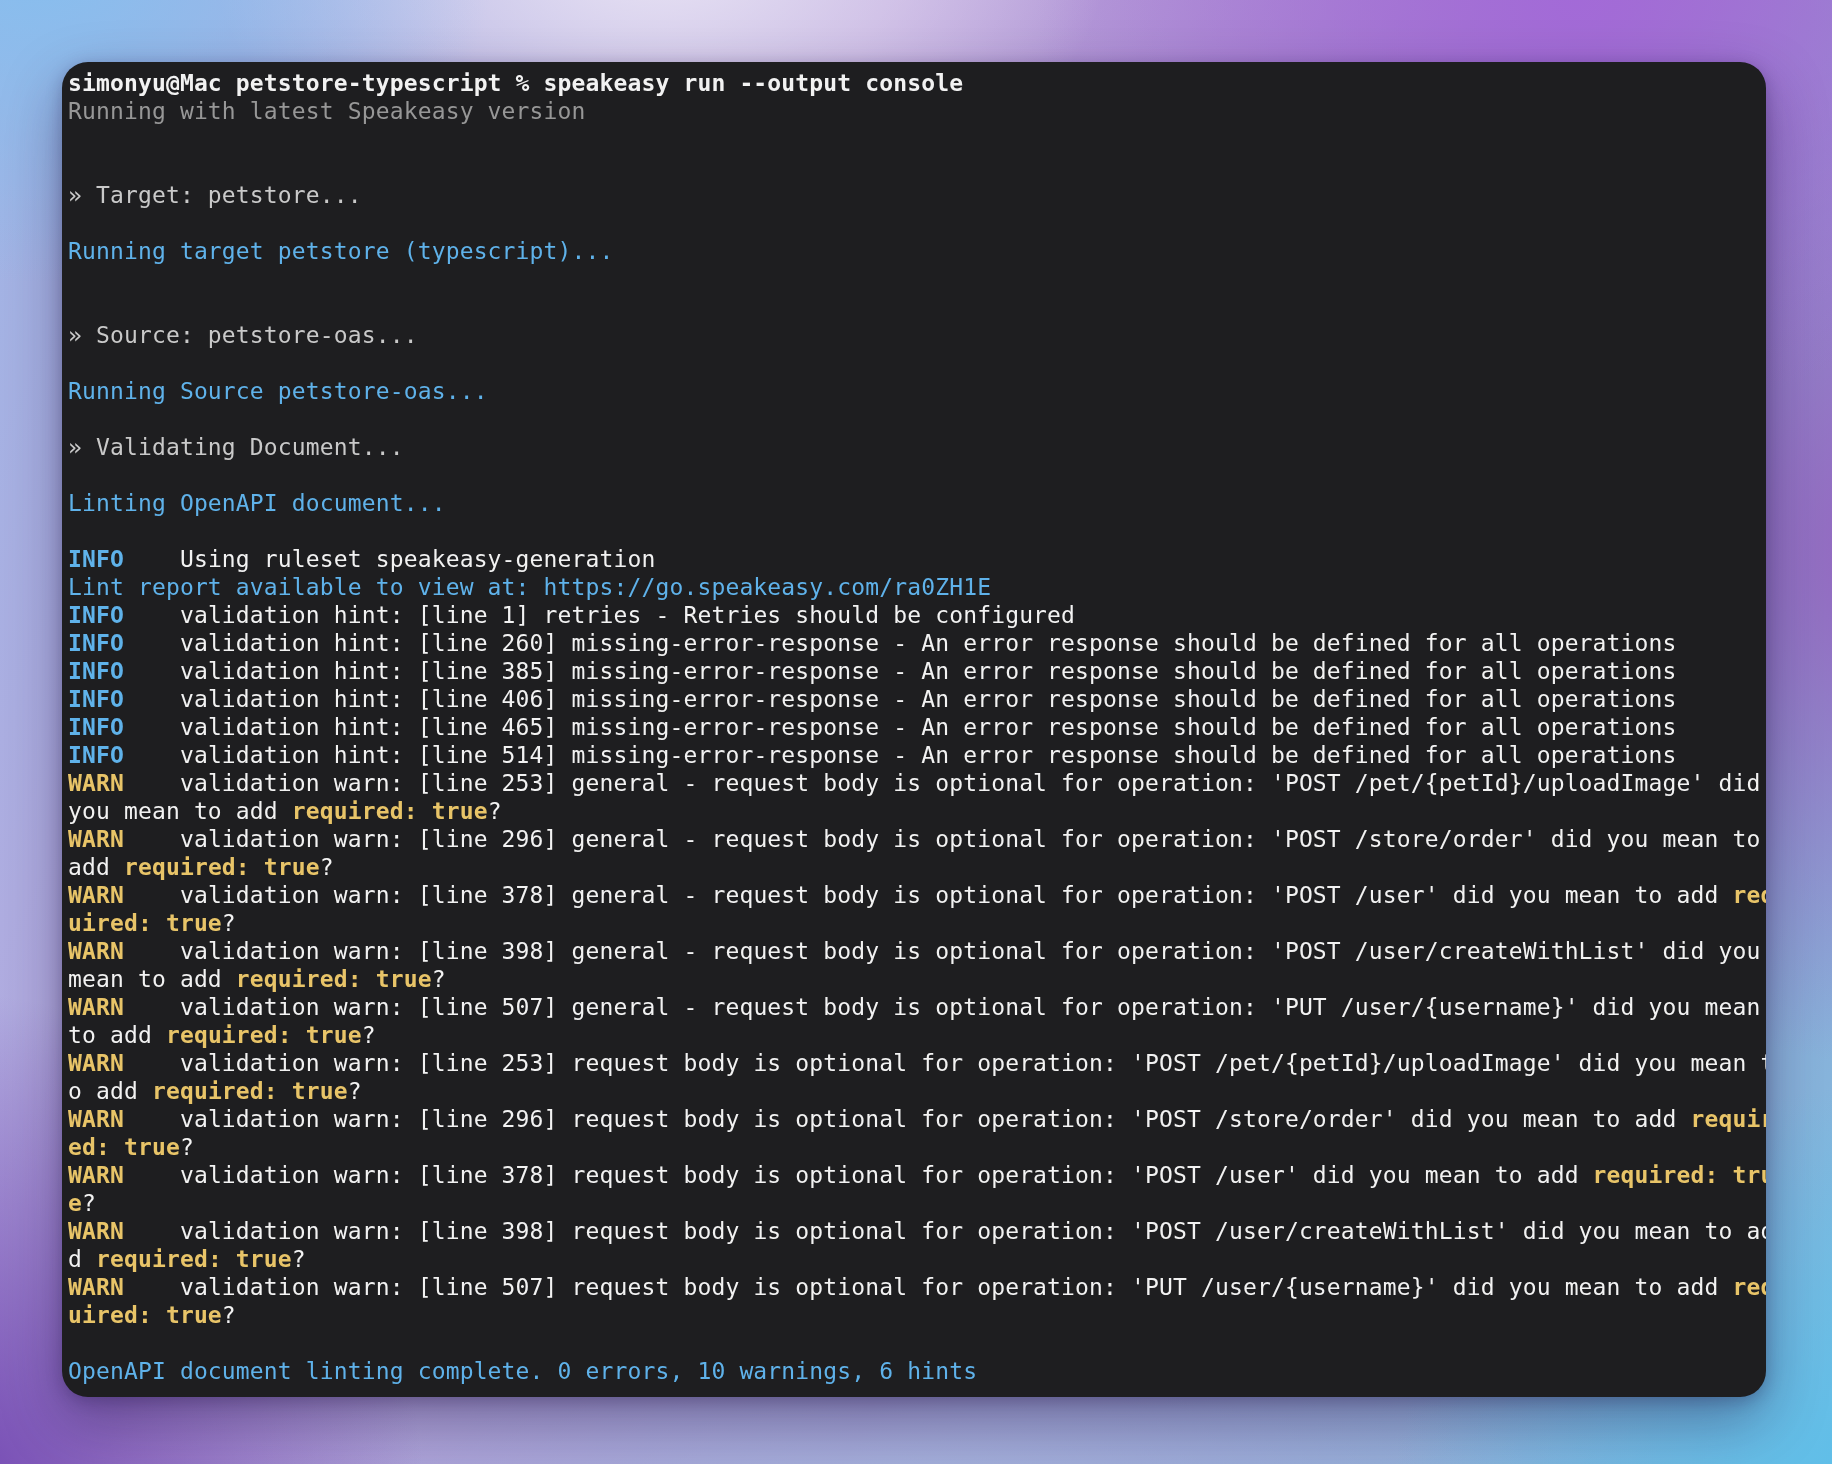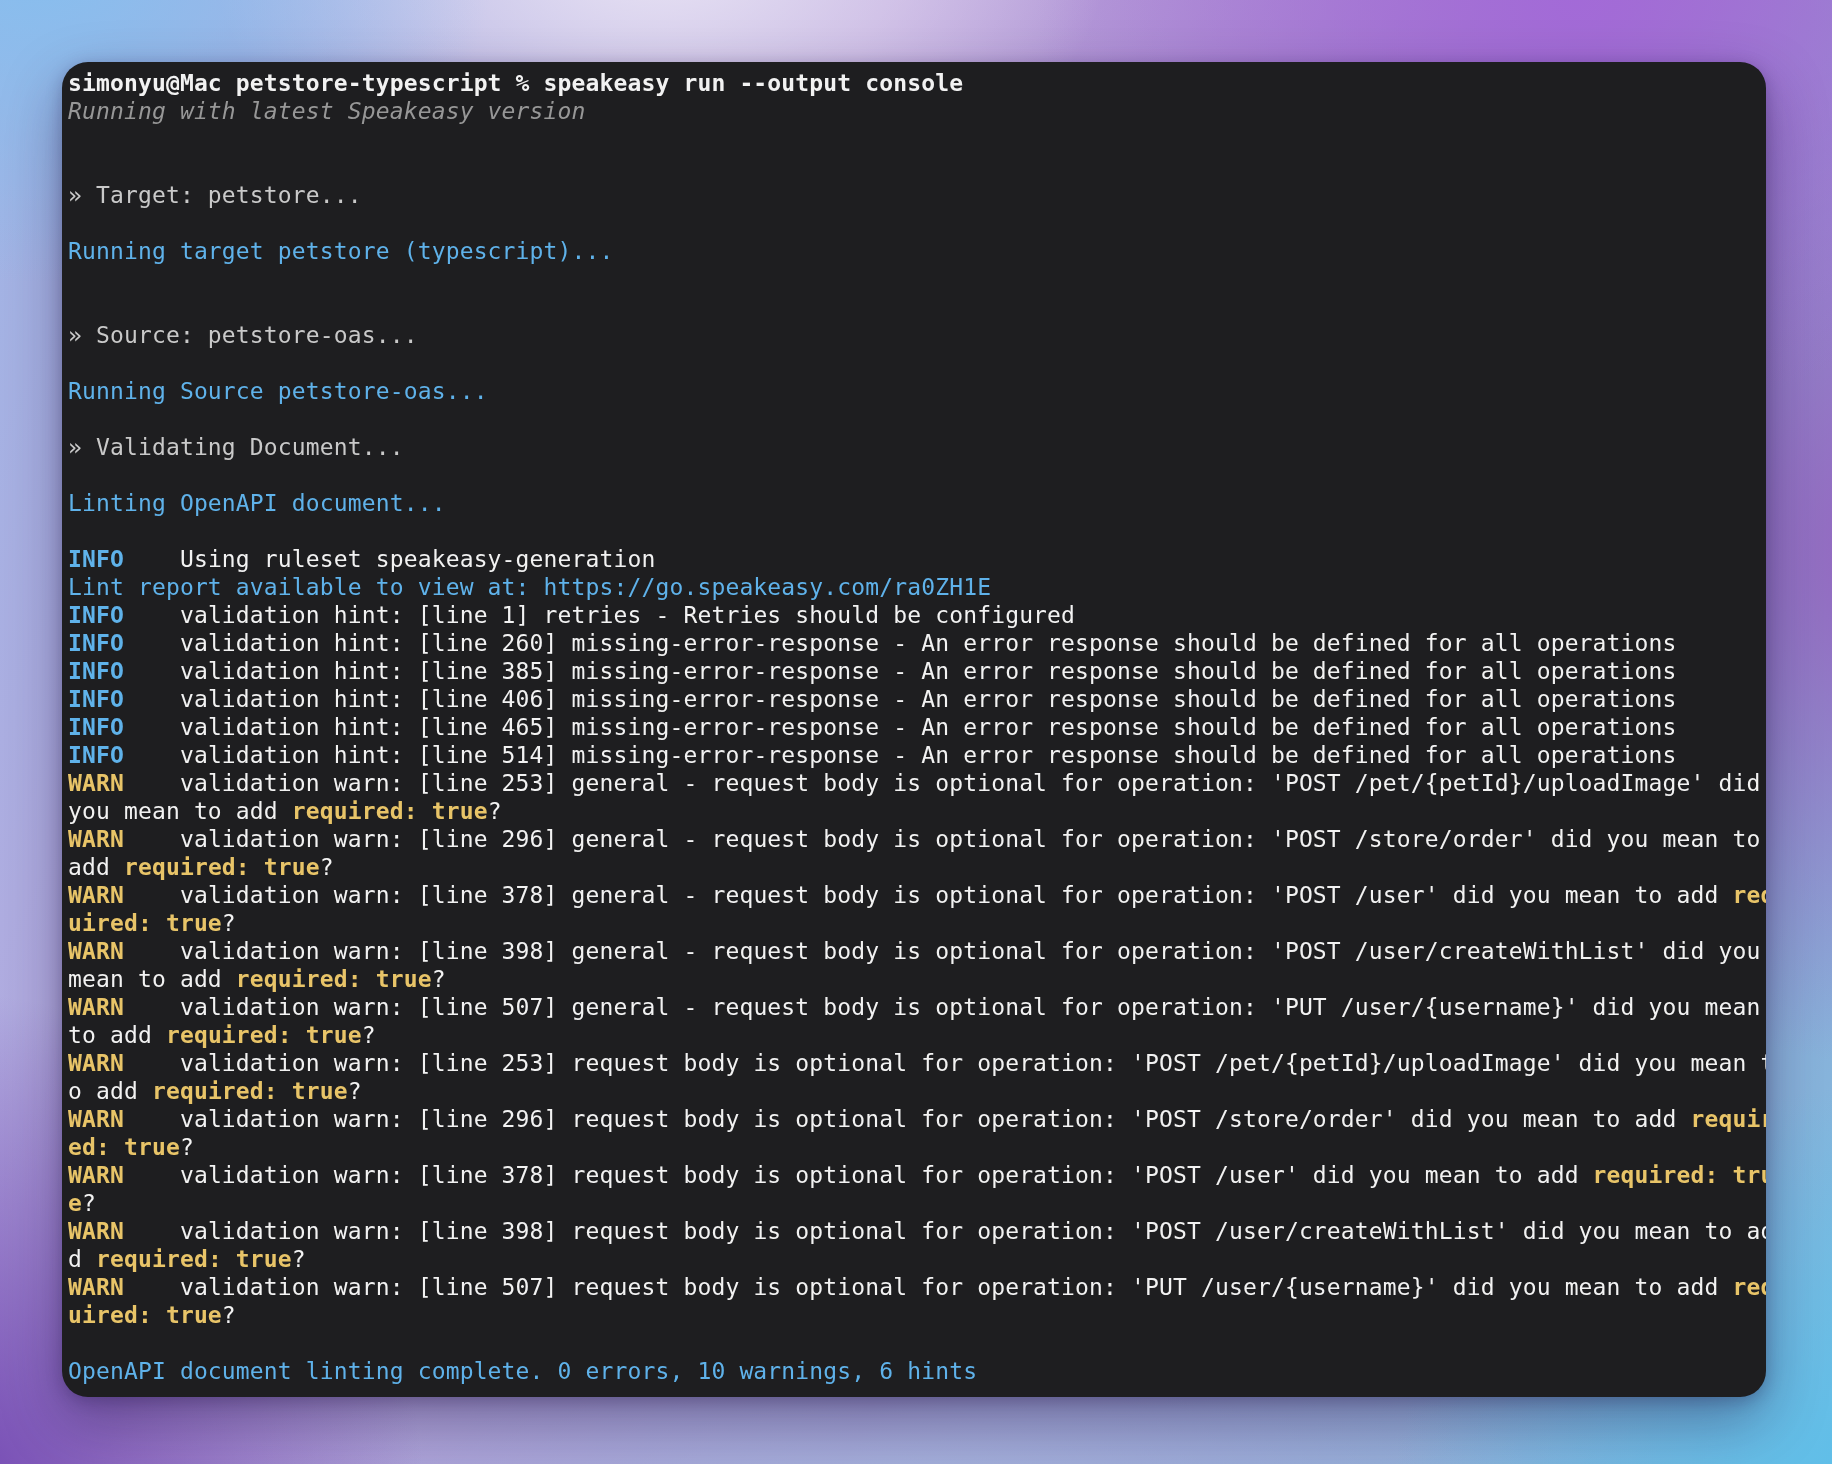--- a/index.html
+++ b/index.html
@@ -25,21 +25,21 @@
   }
   .screen{
     position:absolute;left:6px;top:7px;right:0;bottom:0;
     white-space:pre;overflow:hidden;
     font-size:23px;letter-spacing:.14px;
   }
   .line{height:28px;line-height:28px;}
   .seg{vertical-align:top;}
   .cmd {color:var(--c-white,#f2f2f2);font-weight:700;margin-top:12px;}
   .white{color:var(--c-white,#f2f2f2);}
-  .dim {color:var(--c-dim,#979797);font-style:italic;}
+  .dim {color:var(--c-dim,#979797);}
   .gray{color:var(--c-gray,#c9c9c9);margin-top:48px;}
   .blue{color:var(--c-blue,#5fb2ea);margin-top:32px;}
   .info{color:var(--c-blue,#5fb2ea);font-weight:700;}
   .warn{color:var(--c-yellow,#e8c468);font-weight:700;margin-top:34px;}
 </style>
 </head>
 <body>
 
 <div class="terminal">
   <div class="screen"><div class="line"><span class="seg cmd">simonyu@Mac petstore-typescript % speakeasy run --output console</span></div><div class="line"><span class="seg dim">Running with latest Speakeasy version</span></div><div class="line"></div><div class="line"></div><div class="line"><span class="seg gray">» Target: petstore...</span></div><div class="line"></div><div class="line"><span class="seg blue">Running target petstore (typescript)...</span></div><div class="line"></div><div class="line"></div><div class="line"><span class="seg gray">» Source: petstore-oas...</span></div><div class="line"></div><div class="line"><span class="seg blue">Running Source petstore-oas...</span></div><div class="line"></div><div class="line"><span class="seg gray">» Validating Document...</span></div><div class="line"></div><div class="line"><span class="seg blue">Linting OpenAPI document...</span></div><div class="line"></div><div class="line"><span class="seg info">INFO</span><span class="seg white">    Using ruleset speakeasy-generation</span></div><div class="line"><span class="seg blue">Lint report available to view at: https://go.speakeasy.com/ra0ZH1E</span></div><div class="line"><span class="seg info">INFO</span><span class="seg white">    validation hint: [line 1] retries - Retries should be configured</span></div><div class="line"><span class="seg info">INFO</span><span class="seg white">    validation hint: [line 260] missing-error-response - An error response should be defined for all operations</span></div><div class="line"><span class="seg info">INFO</span><span class="seg white">    validation hint: [line 385] missing-error-response - An error response should be defined for all operations</span></div><div class="line"><span class="seg info">INFO</span><span class="seg white">    validation hint: [line 406] missing-error-response - An error response should be defined for all operations</span></div><div class="line"><span class="seg info">INFO</span><span class="seg white">    validation hint: [line 465] missing-error-response - An error response should be defined for all operations</span></div><div class="line"><span class="seg info">INFO</span><span class="seg white">    validation hint: [line 514] missing-error-response - An error response should be defined for all operations</span></div><div class="line"><span class="seg warn">WARN</span><span class="seg white">    validation warn: [line 253] general - request body is optional for operation: 'POST /pet/{petId}/uploadImage' did</span></div><div class="line"><span class="seg white">you mean to add </span><span class="seg warn">required: true</span><span class="seg white">?</span></div><div class="line"><span class="seg warn">WARN</span><span class="seg white">    validation warn: [line 296] general - request body is optional for operation: 'POST /store/order' did you mean to</span></div><div class="line"><span class="seg white">add </span><span class="seg warn">required: true</span><span class="seg white">?</span></div><div class="line"><span class="seg warn">WARN</span><span class="seg white">    validation warn: [line 378] general - request body is optional for operation: 'POST /user' did you mean to add </span><span class="seg warn">req</span></div><div class="line"><span class="seg warn">uired: true</span><span class="seg white">?</span></div><div class="line"><span class="seg warn">WARN</span><span class="seg white">    validation warn: [line 398] general - request body is optional for operation: 'POST /user/createWithList' did you</span></div><div class="line"><span class="seg white">mean to add </span><span class="seg warn">required: true</span><span class="seg white">?</span></div><div class="line"><span class="seg warn">WARN</span><span class="seg white">    validation warn: [line 507] general - request body is optional for operation: 'PUT /user/{username}' did you mean</span></div><div class="line"><span class="seg white">to add </span><span class="seg warn">required: true</span><span class="seg white">?</span></div><div class="line"><span class="seg warn">WARN</span><span class="seg white">    validation warn: [line 253] request body is optional for operation: 'POST /pet/{petId}/uploadImage' did you mean t</span></div><div class="line"><span class="seg white">o add </span><span class="seg warn">required: true</span><span class="seg white">?</span></div><div class="line"><span class="seg warn">WARN</span><span class="seg white">    validation warn: [line 296] request body is optional for operation: 'POST /store/order' did you mean to add </span><span class="seg warn">requir</span></div><div class="line"><span class="seg warn">ed: true</span><span class="seg white">?</span></div><div class="line"><span class="seg warn">WARN</span><span class="seg white">    validation warn: [line 378] request body is optional for operation: 'POST /user' did you mean to add </span><span class="seg warn">required: tru</span></div><div class="line"><span class="seg warn">e</span><span class="seg white">?</span></div><div class="line"><span class="seg warn">WARN</span><span class="seg white">    validation warn: [line 398] request body is optional for operation: 'POST /user/createWithList' did you mean to ad</span></div><div class="line"><span class="seg white">d </span><span class="seg warn">required: true</span><span class="seg white">?</span></div><div class="line"><span class="seg warn">WARN</span><span class="seg white">    validation warn: [line 507] request body is optional for operation: 'PUT /user/{username}' did you mean to add </span><span class="seg warn">req</span></div><div class="line"><span class="seg warn">uired: true</span><span class="seg white">?</span></div><div class="line"></div><div class="line"><span class="seg blue">OpenAPI document linting complete. 0 errors, 10 warnings, 6 hints</span></div></div>

